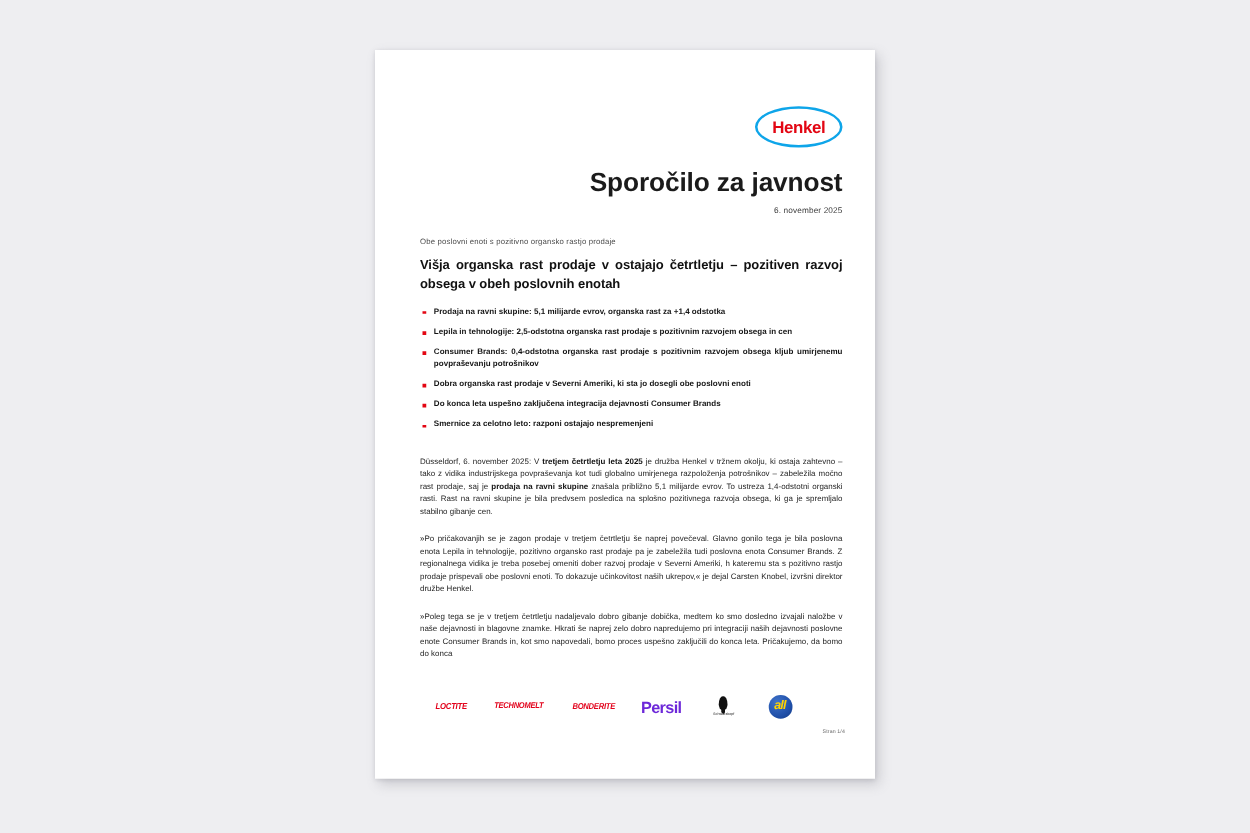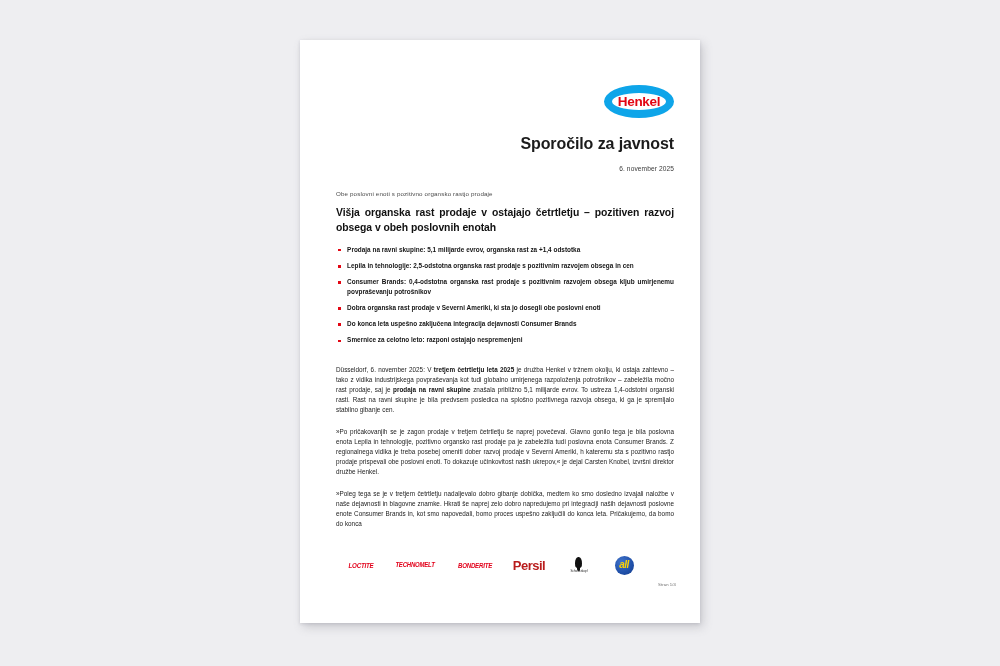--- a/index.html
+++ b/index.html
@@ -29,39 +29,39 @@
     position: relative;
     height: 122px;
   }
 
   .henkel-logo {
     position: absolute;
     right: 26px;
     top: 45px;
     width: 70px;
     height: 33px;
-    border: 8px solid #0ea5e9;
+    border: 2px solid #0ea5e9;
     border-radius: 50%;
     display: flex;
     align-items: center;
     justify-content: center;
   }
   .henkel-logo .wordmark {
     color: #e30613;
     font-size: 13.5px;
     font-weight: bold;
     letter-spacing: -0.3px;
     line-height: 1;
   }
 
   .doc-title {
     position: absolute;
     right: 26px;
     top: 95px;
-    font-size: 16px;
+    font-size: 21px;
     font-weight: bold;
     color: #1b1b1b;
     letter-spacing: -0.1px;
     white-space: nowrap;
   }
 
   .doc-date {
     position: absolute;
     right: 26px;
     top: 125px;
@@ -162,21 +162,21 @@
     font-style: italic;
     font-size: 6.2px;
     letter-spacing: -0.2px;
     white-space: nowrap;
     transform: scaleY(1.12);
   }
   .wm-technomelt { font-size: 6.0px; }
   .wm-bonderite  { font-size: 6.1px; }
 
   .wm-persil {
-    color: #b91c1c;
+    color: #6d28d9;
     font-weight: bold;
     font-size: 13px;
     letter-spacing: -0.5px;
     font-style: normal;
     white-space: nowrap;
   }
 
   .schwarzkopf-mark {
     display: flex;
     flex-direction: column;

